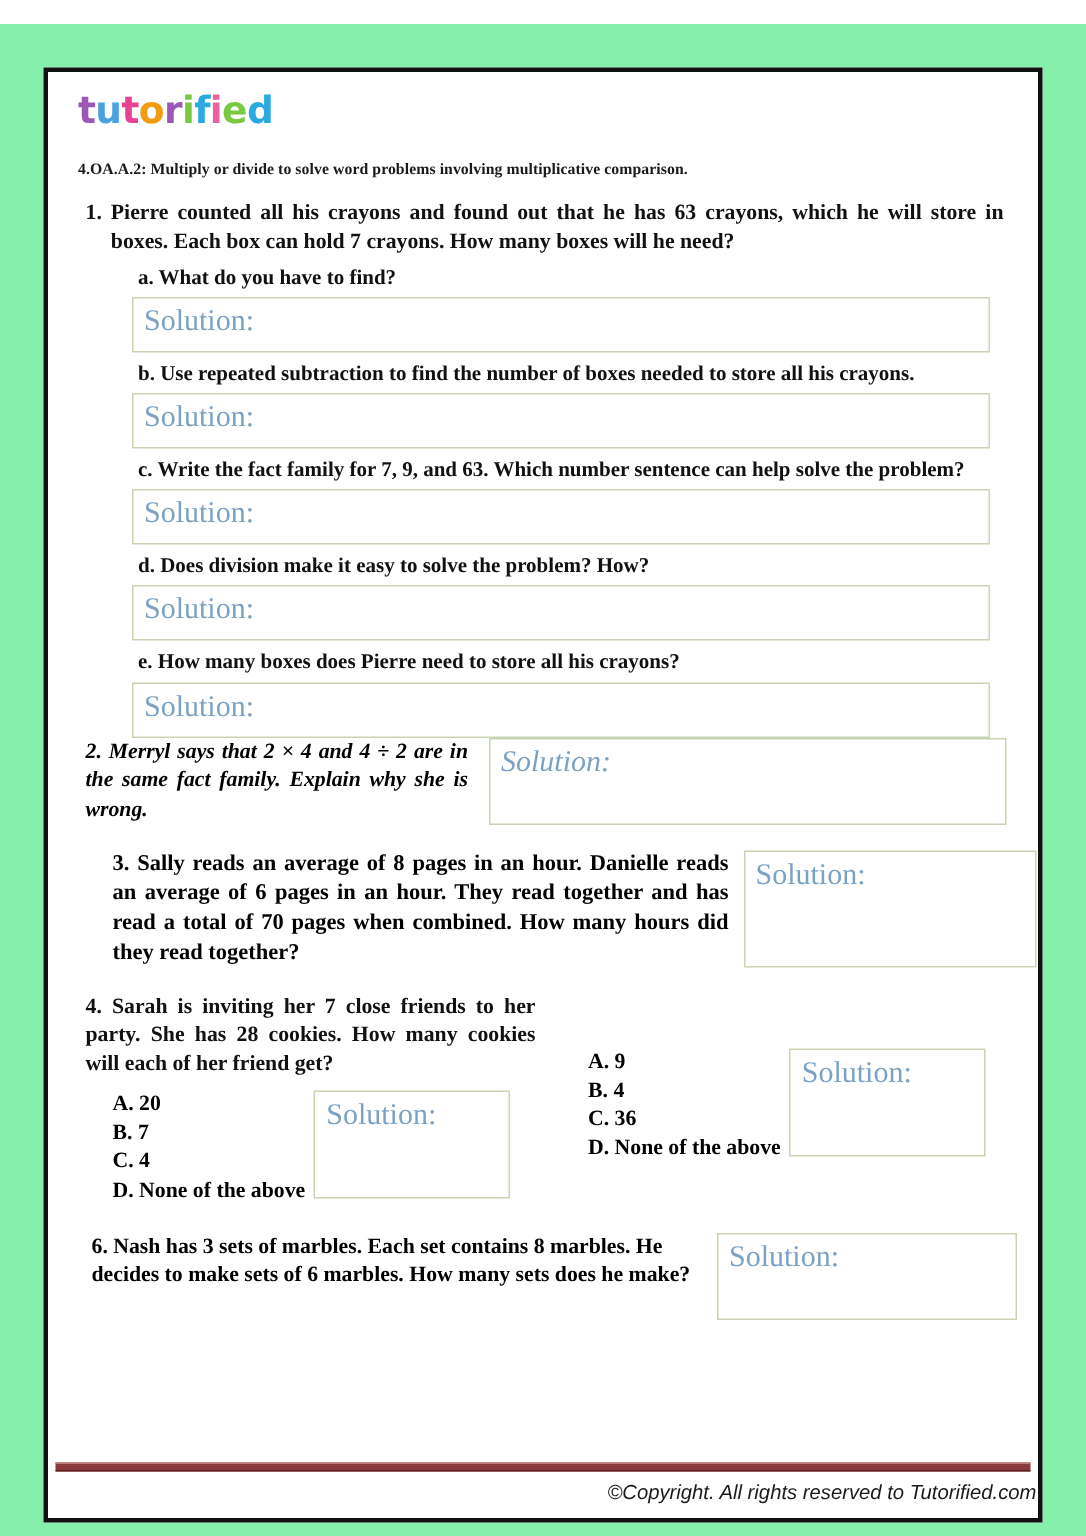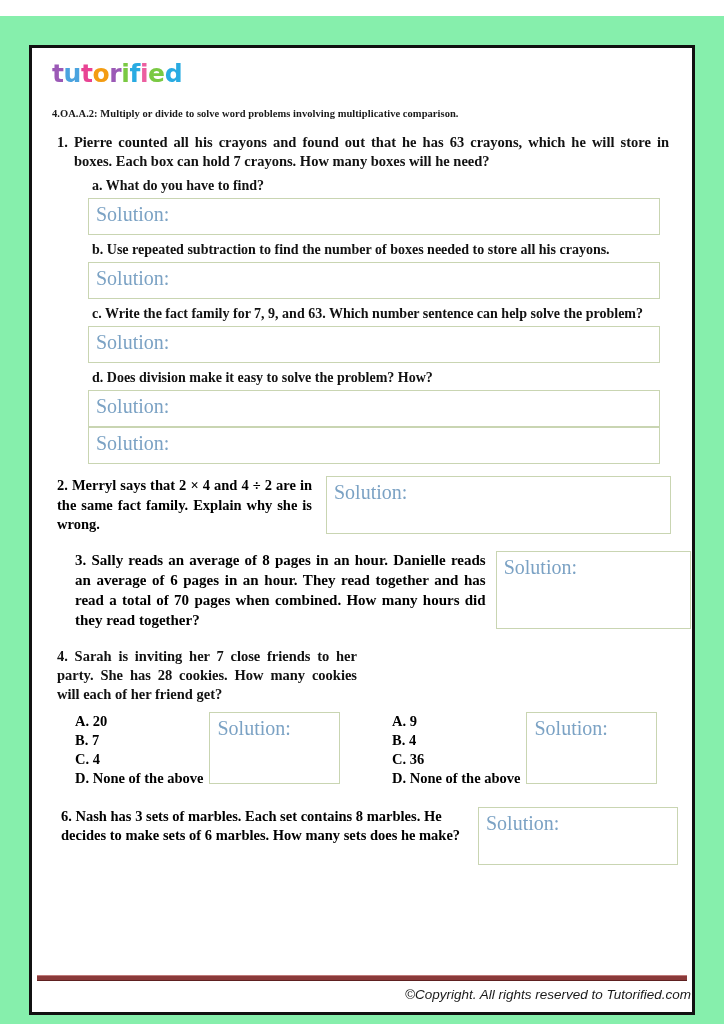--- a/index.html
+++ b/index.html
@@ -147,41 +147,42 @@
     font-family: "Liberation Serif", serif;
   }
 
   
   #q1 { margin: 14px 22px 0 24px; }
   #q1 .q-text { font-size: 14.5px; }
   .q1-sol { height: 37px; margin: 0 0 0 31px; width: 572px; }
 
   
   #q2 {
-    margin: 12px 0 0 24px;
-    display: flex;
-    align-items: flex-start;
+    margin: 0 0 0 24px;
+    display: flex;
+    align-items: flex-end;
+    font-style: italic;
   }
   #q2 .left { width: 255px; font-size: 14.5px; line-height: 1.32; text-align: justify; font-weight: 600; }
   #q2 .sol-box { width: 345px; height: 58px; margin-left: 14px; }
 
   
   #q3 {
     margin: 17px 0 0 24px;
     display: flex;
     align-items: flex-start;
   }
   #q3 .left { width: 412px; font-size: 15px; line-height: 1.32; text-align: justify; font-weight: 600; margin-left: 18px; }
   #q3 .sol-box { width: 196px; height: 78px; margin-left: 10px; }
 
   
   #q45 {
     margin: 16px 0 0 24px;
     display: flex;
-    align-items: flex-end;
+    align-items: center;
   }
   .q45-col { width: 300px; }
   .q45-col + .q45-col { margin-left: 17px; }
   .q45-col .q-text { font-size: 14.5px; line-height: 1.32; }
   .choices-row {
     display: flex;
     align-items: flex-start;
     margin-top: 8px;
   }
   .choices {
@@ -260,20 +261,21 @@
           <div class="sub-q">c. Write the fact family for 7, 9, and 63. Which number sentence can help solve the problem?</div>
           <div class="sol-box q1-sol">
             <div class="sol-label">Solution:</div>
           </div>
 
           <div class="sub-q">d. Does division make it easy to solve the problem? How?</div>
           <div class="sol-box q1-sol">
             <div class="sol-label">Solution:</div>
           </div>
 
+          <div class="sub-q">e. How many boxes does Pierre need to store all his crayons?</div>
           <div class="sol-box q1-sol">
             <div class="sol-label">Solution:</div>
           </div>
         </div>
 
         <div id="q2" class="q-block">
           <div class="left">2. Merryl says that 2 × 4 and 4 ÷ 2 are in the same fact family. Explain why she is wrong.</div>
           <div class="sol-box">
             <div class="sol-label">Solution:</div>
           </div>

